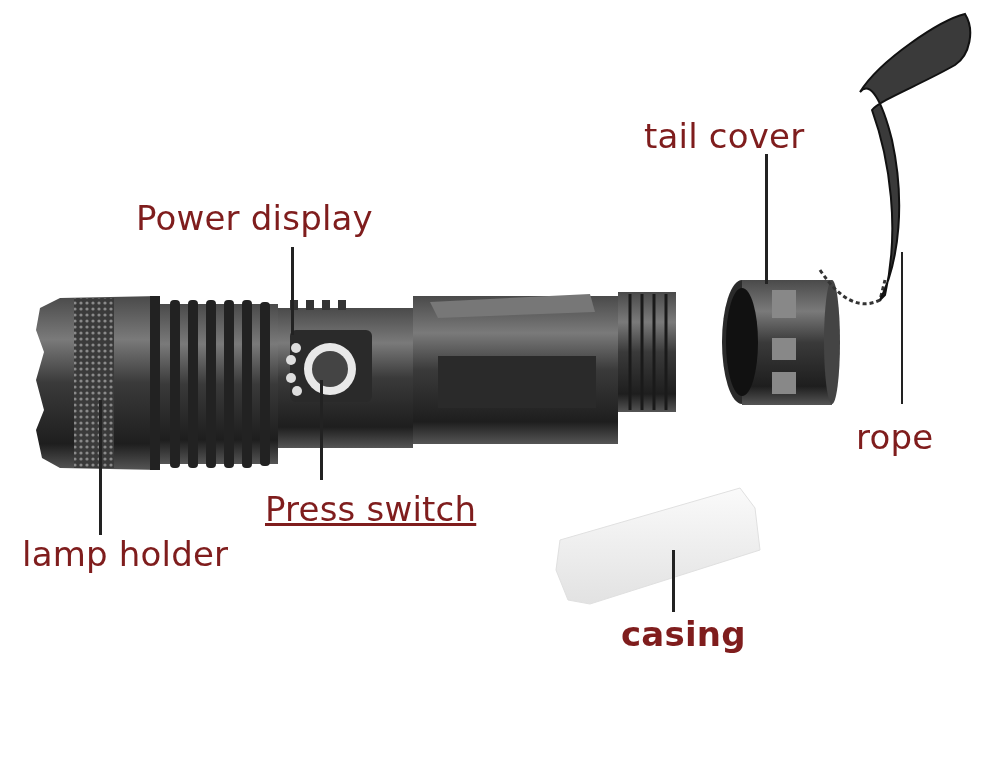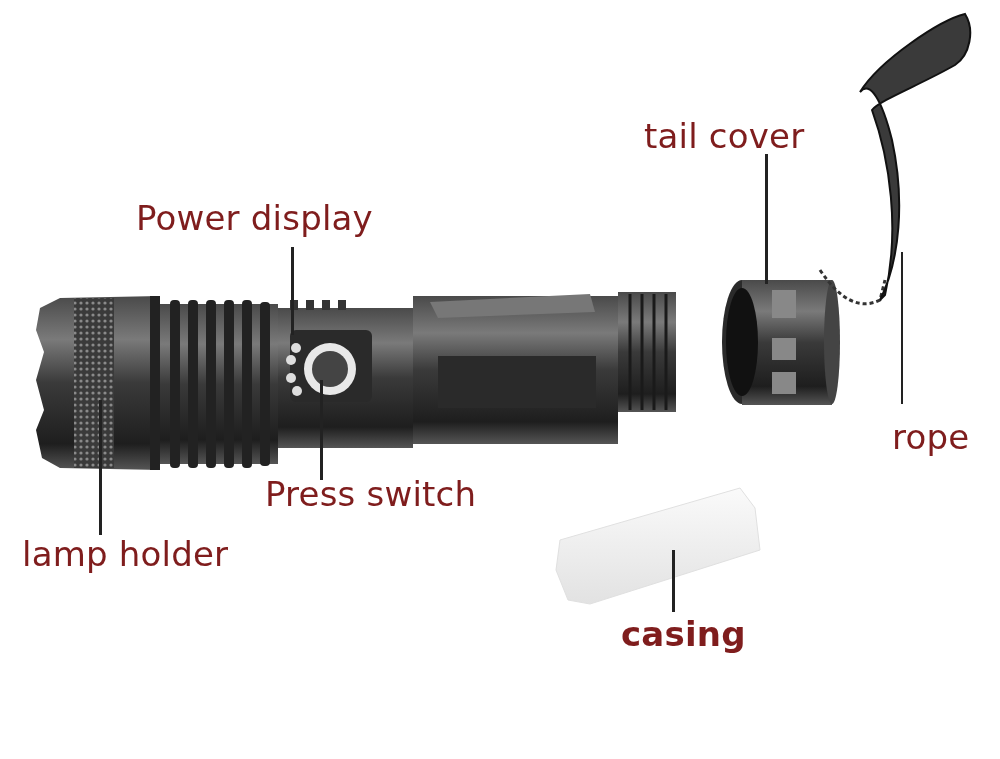--- a/index.html
+++ b/index.html
@@ -98,17 +98,17 @@
 </svg>
 
 <div class="leader" style="left:291px;top:247px;height:88px;"></div>
 <div class="leader" style="left:320px;top:380px;height:100px;"></div>
 <div class="leader" style="left:99px;top:400px;height:135px;"></div>
 <div class="leader" style="left:765px;top:154px;height:130px;"></div>
 <div class="leader" style="left:901px;top:252px;height:152px;width:2px;"></div>
 <div class="leader" style="left:672px;top:550px;height:62px;"></div>
 
 <div class="label" style="left:136px;top:198px;">Power display</div>
-<div class="label" style="left:265px;top:474px;">Press switch</div>
+<div class="label" style="left:265px;top:489px;text-decoration:underline;">Press switch</div>
 <div class="label" style="left:22px;top:534px;text-align:right;">lamp holder</div>
 <div class="label" style="left:644px;top:116px;">tail cover</div>
-<div class="label" style="left:892px;top:417px;">rope</div>
+<div class="label" style="left:856px;top:417px;">rope</div>
 <div class="label" style="left:621px;top:614px;font-weight:bold;">casing</div>
 
 </body></html>

